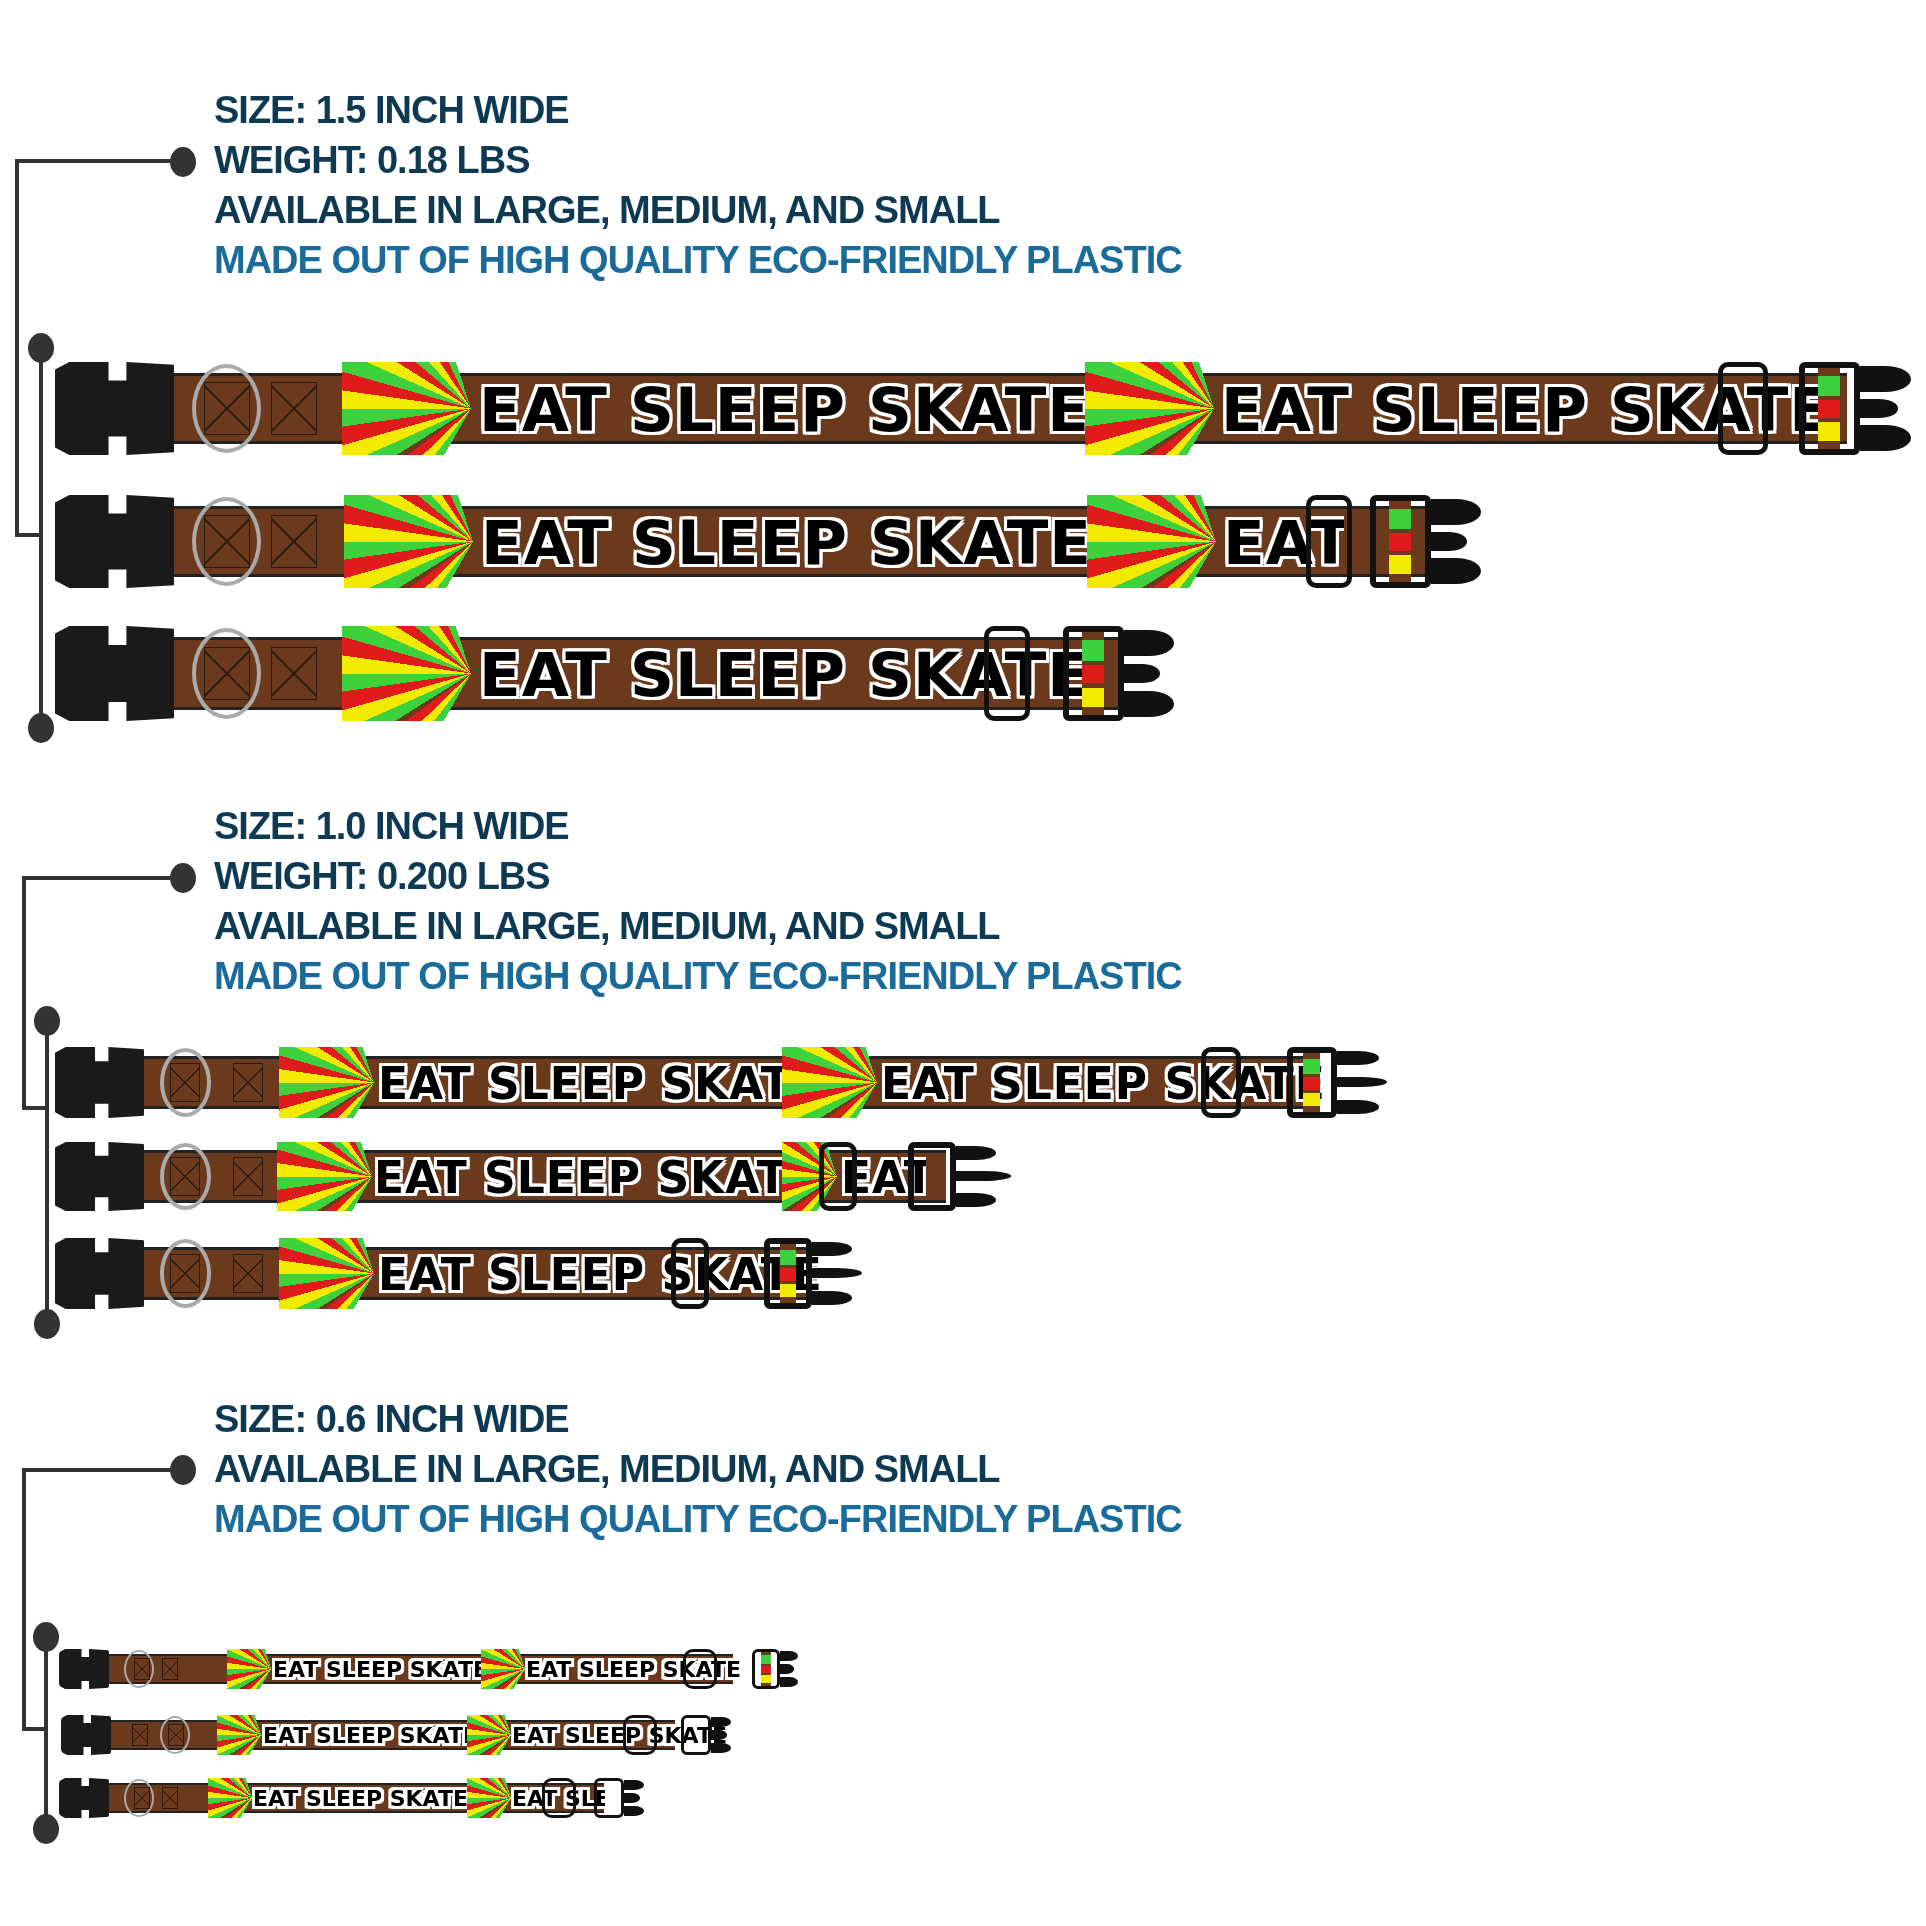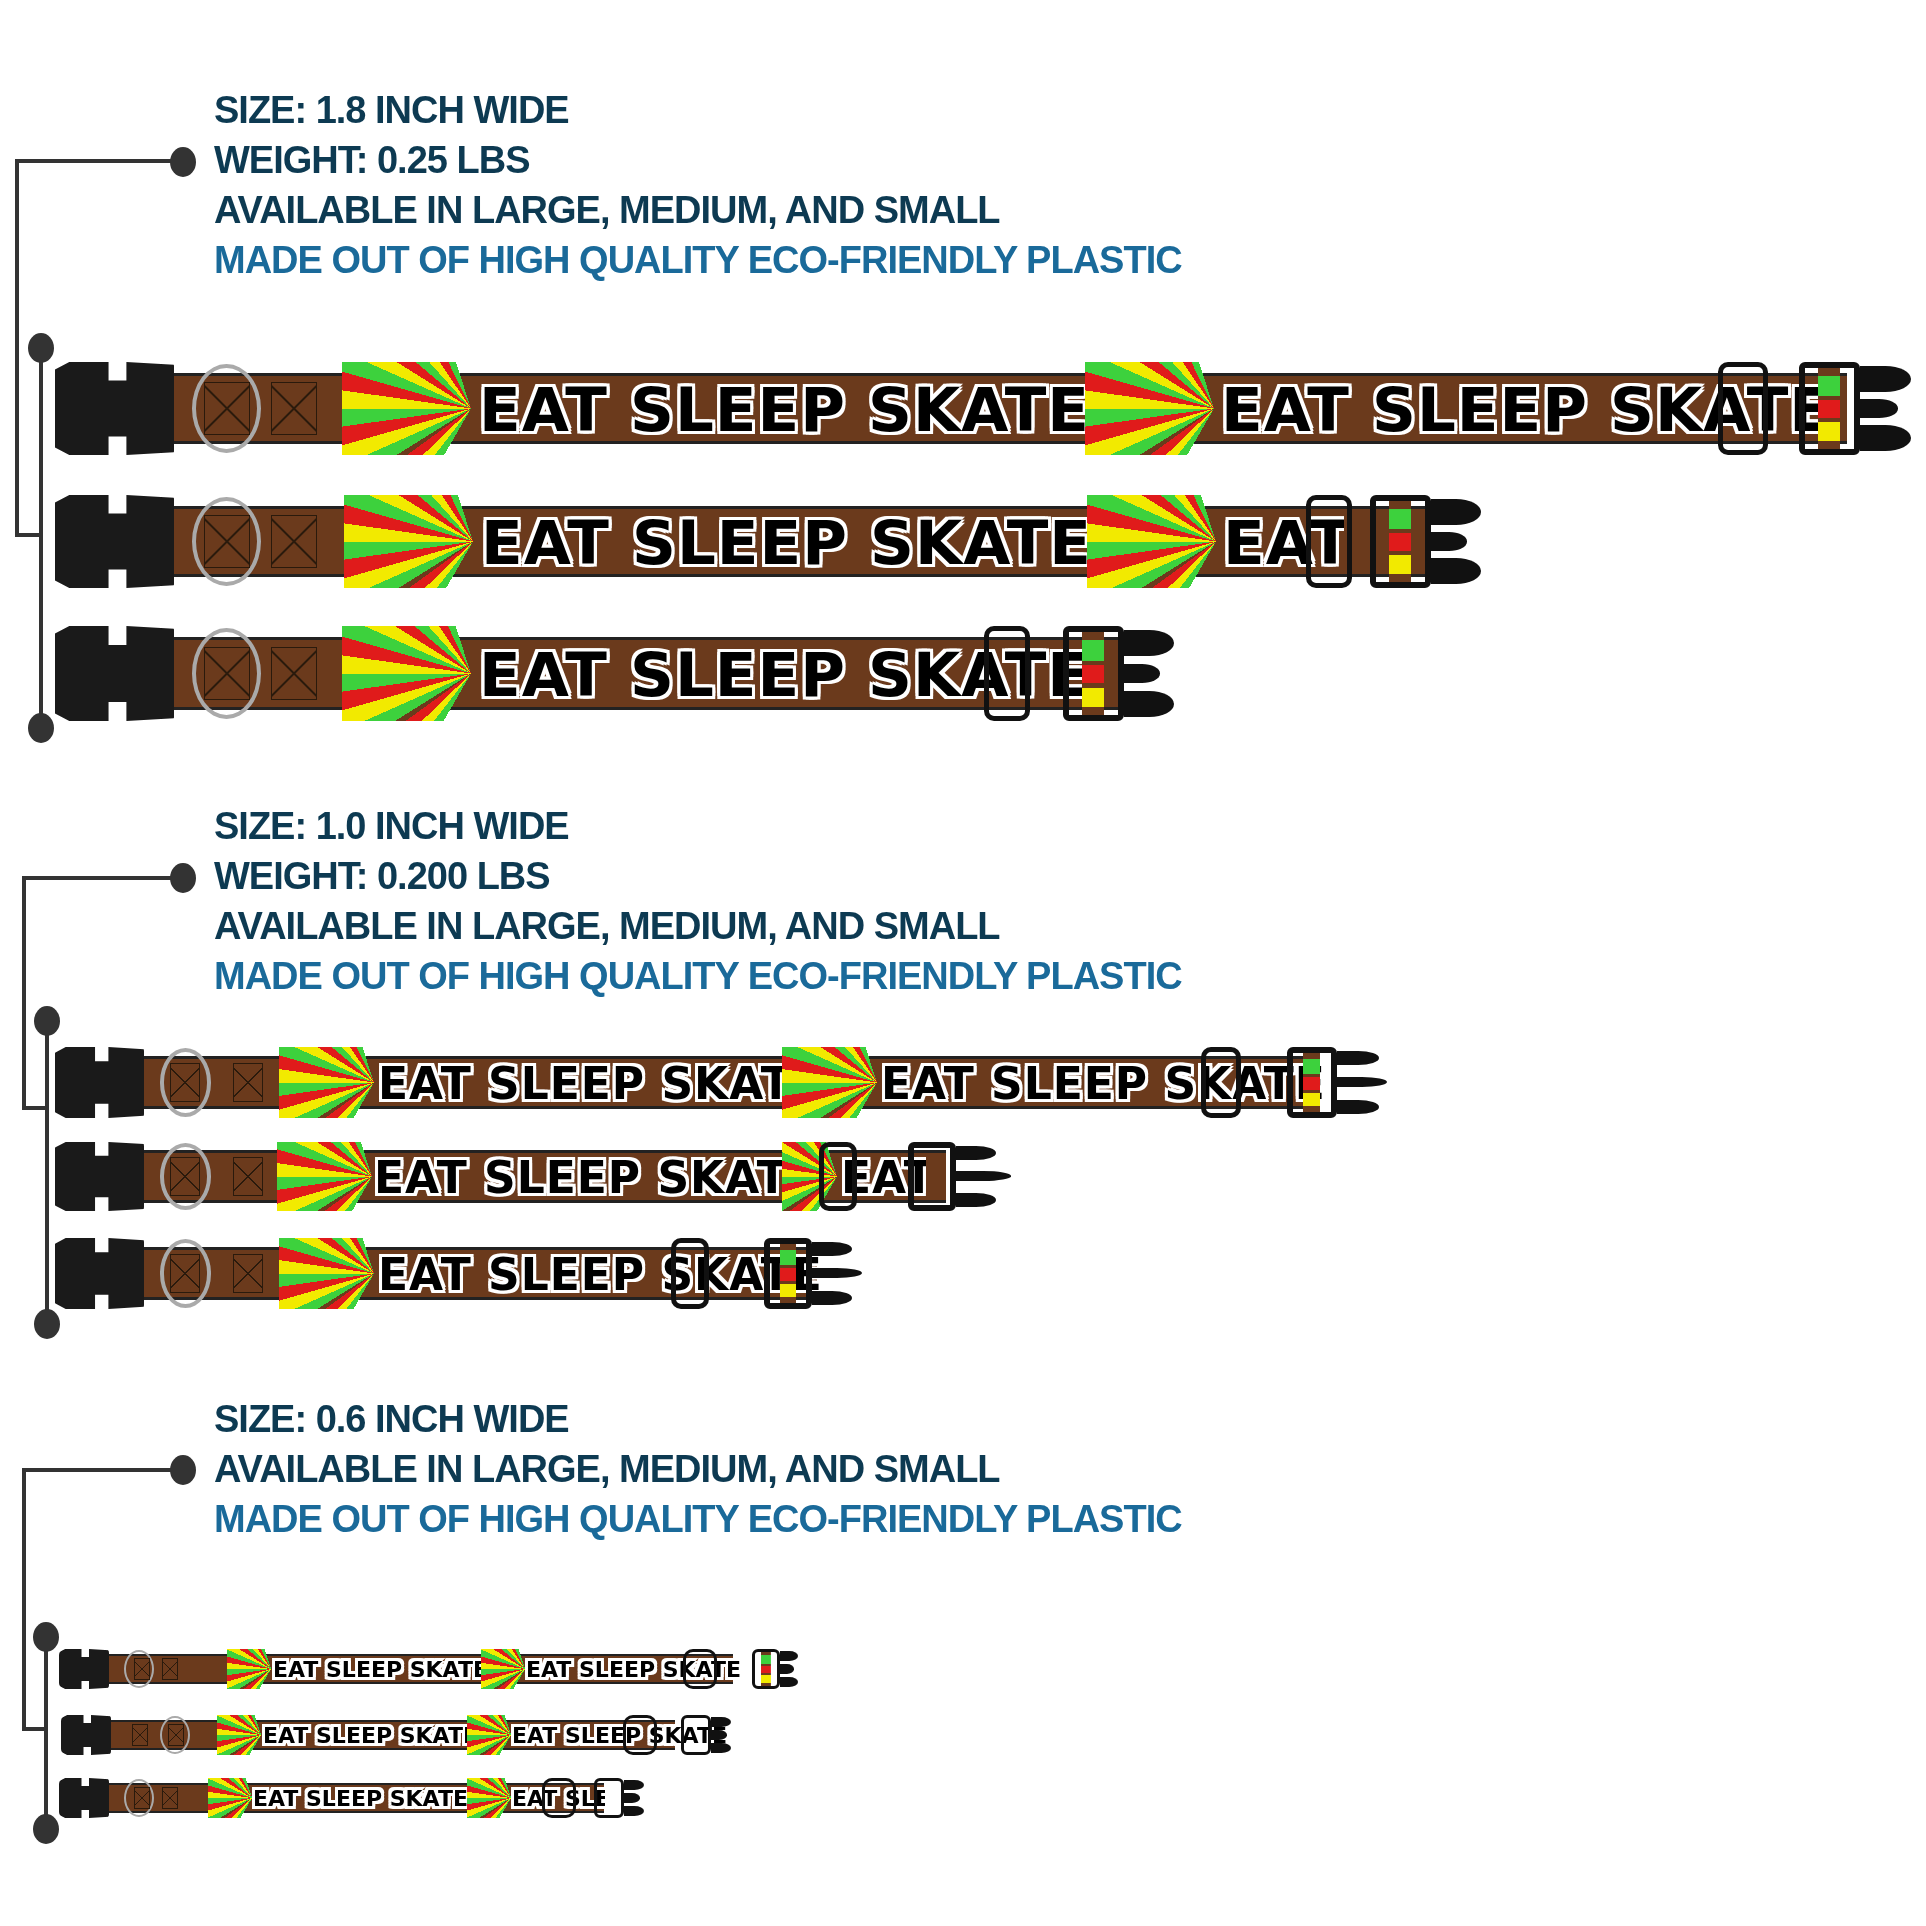--- a/index.html
+++ b/index.html
@@ -17,22 +17,22 @@
   .slogan{position:absolute;top:50%;transform:translateY(-50%);font-family:"DejaVu Sans",sans-serif;font-weight:bold;color:#000;white-space:nowrap;letter-spacing:1px;text-shadow:-3px -3px 0 #fff,3px -3px 0 #fff,-3px 3px 0 #fff,3px 3px 0 #fff,0 3px 0 #fff,0 -3px 0 #fff,3px 0 0 #fff,-3px 0 0 #fff;transform-origin:left center;}
   .slider{position:absolute;top:0;height:100%;border:5px solid #111;border-radius:10px;box-sizing:border-box;}
   .buckle-r{position:absolute;top:0;height:100%;}
   .buckle-r .frame{position:absolute;left:0;top:0;height:100%;border:6px solid #111;border-radius:6px;box-sizing:border-box;background:linear-gradient(#6b3a1c 0 10%,#3dd13d 10% 35%,#6b3a1c 35% 40%,#e01b1b 40% 62%,#6b3a1c 62% 67%,#f2ea00 67% 90%,#6b3a1c 90%);background-size:45% 100%;background-repeat:no-repeat;background-position:center;}
   .buckle-r .prong{position:absolute;background:#111;border-radius:0 50% 50% 0;}
 </style>
 </head>
 <body>
 
 <div class="spec" style="top:85px;">
-  <div>SIZE: 1.8 INCH WIDE</div>
-  <div>WEIGHT: 0.25 LBS</div>
+  <div>SIZE: 1.5 INCH WIDE</div>
+  <div>WEIGHT: 0.18 LBS</div>
   <div>AVAILABLE IN LARGE, MEDIUM, AND SMALL</div>
   <div class="blue">MADE OUT OF HIGH QUALITY ECO-FRIENDLY PLASTIC</div>
 </div>
 <div class="line" style="left:15px;top:159px;width:168px;height:4px;"></div>
 <div class="dot" style="left:170px;top:147px;"></div>
 <div class="line" style="left:15px;top:159px;width:4px;height:377px;"></div>
 <div class="line" style="left:15px;top:533px;width:28px;height:4px;"></div>
 <div class="line" style="left:39px;top:347px;width:4px;height:381px;"></div>
 <div class="dot" style="left:28px;top:333px;"></div>
 <div class="dot" style="left:28px;top:713px;"></div>

